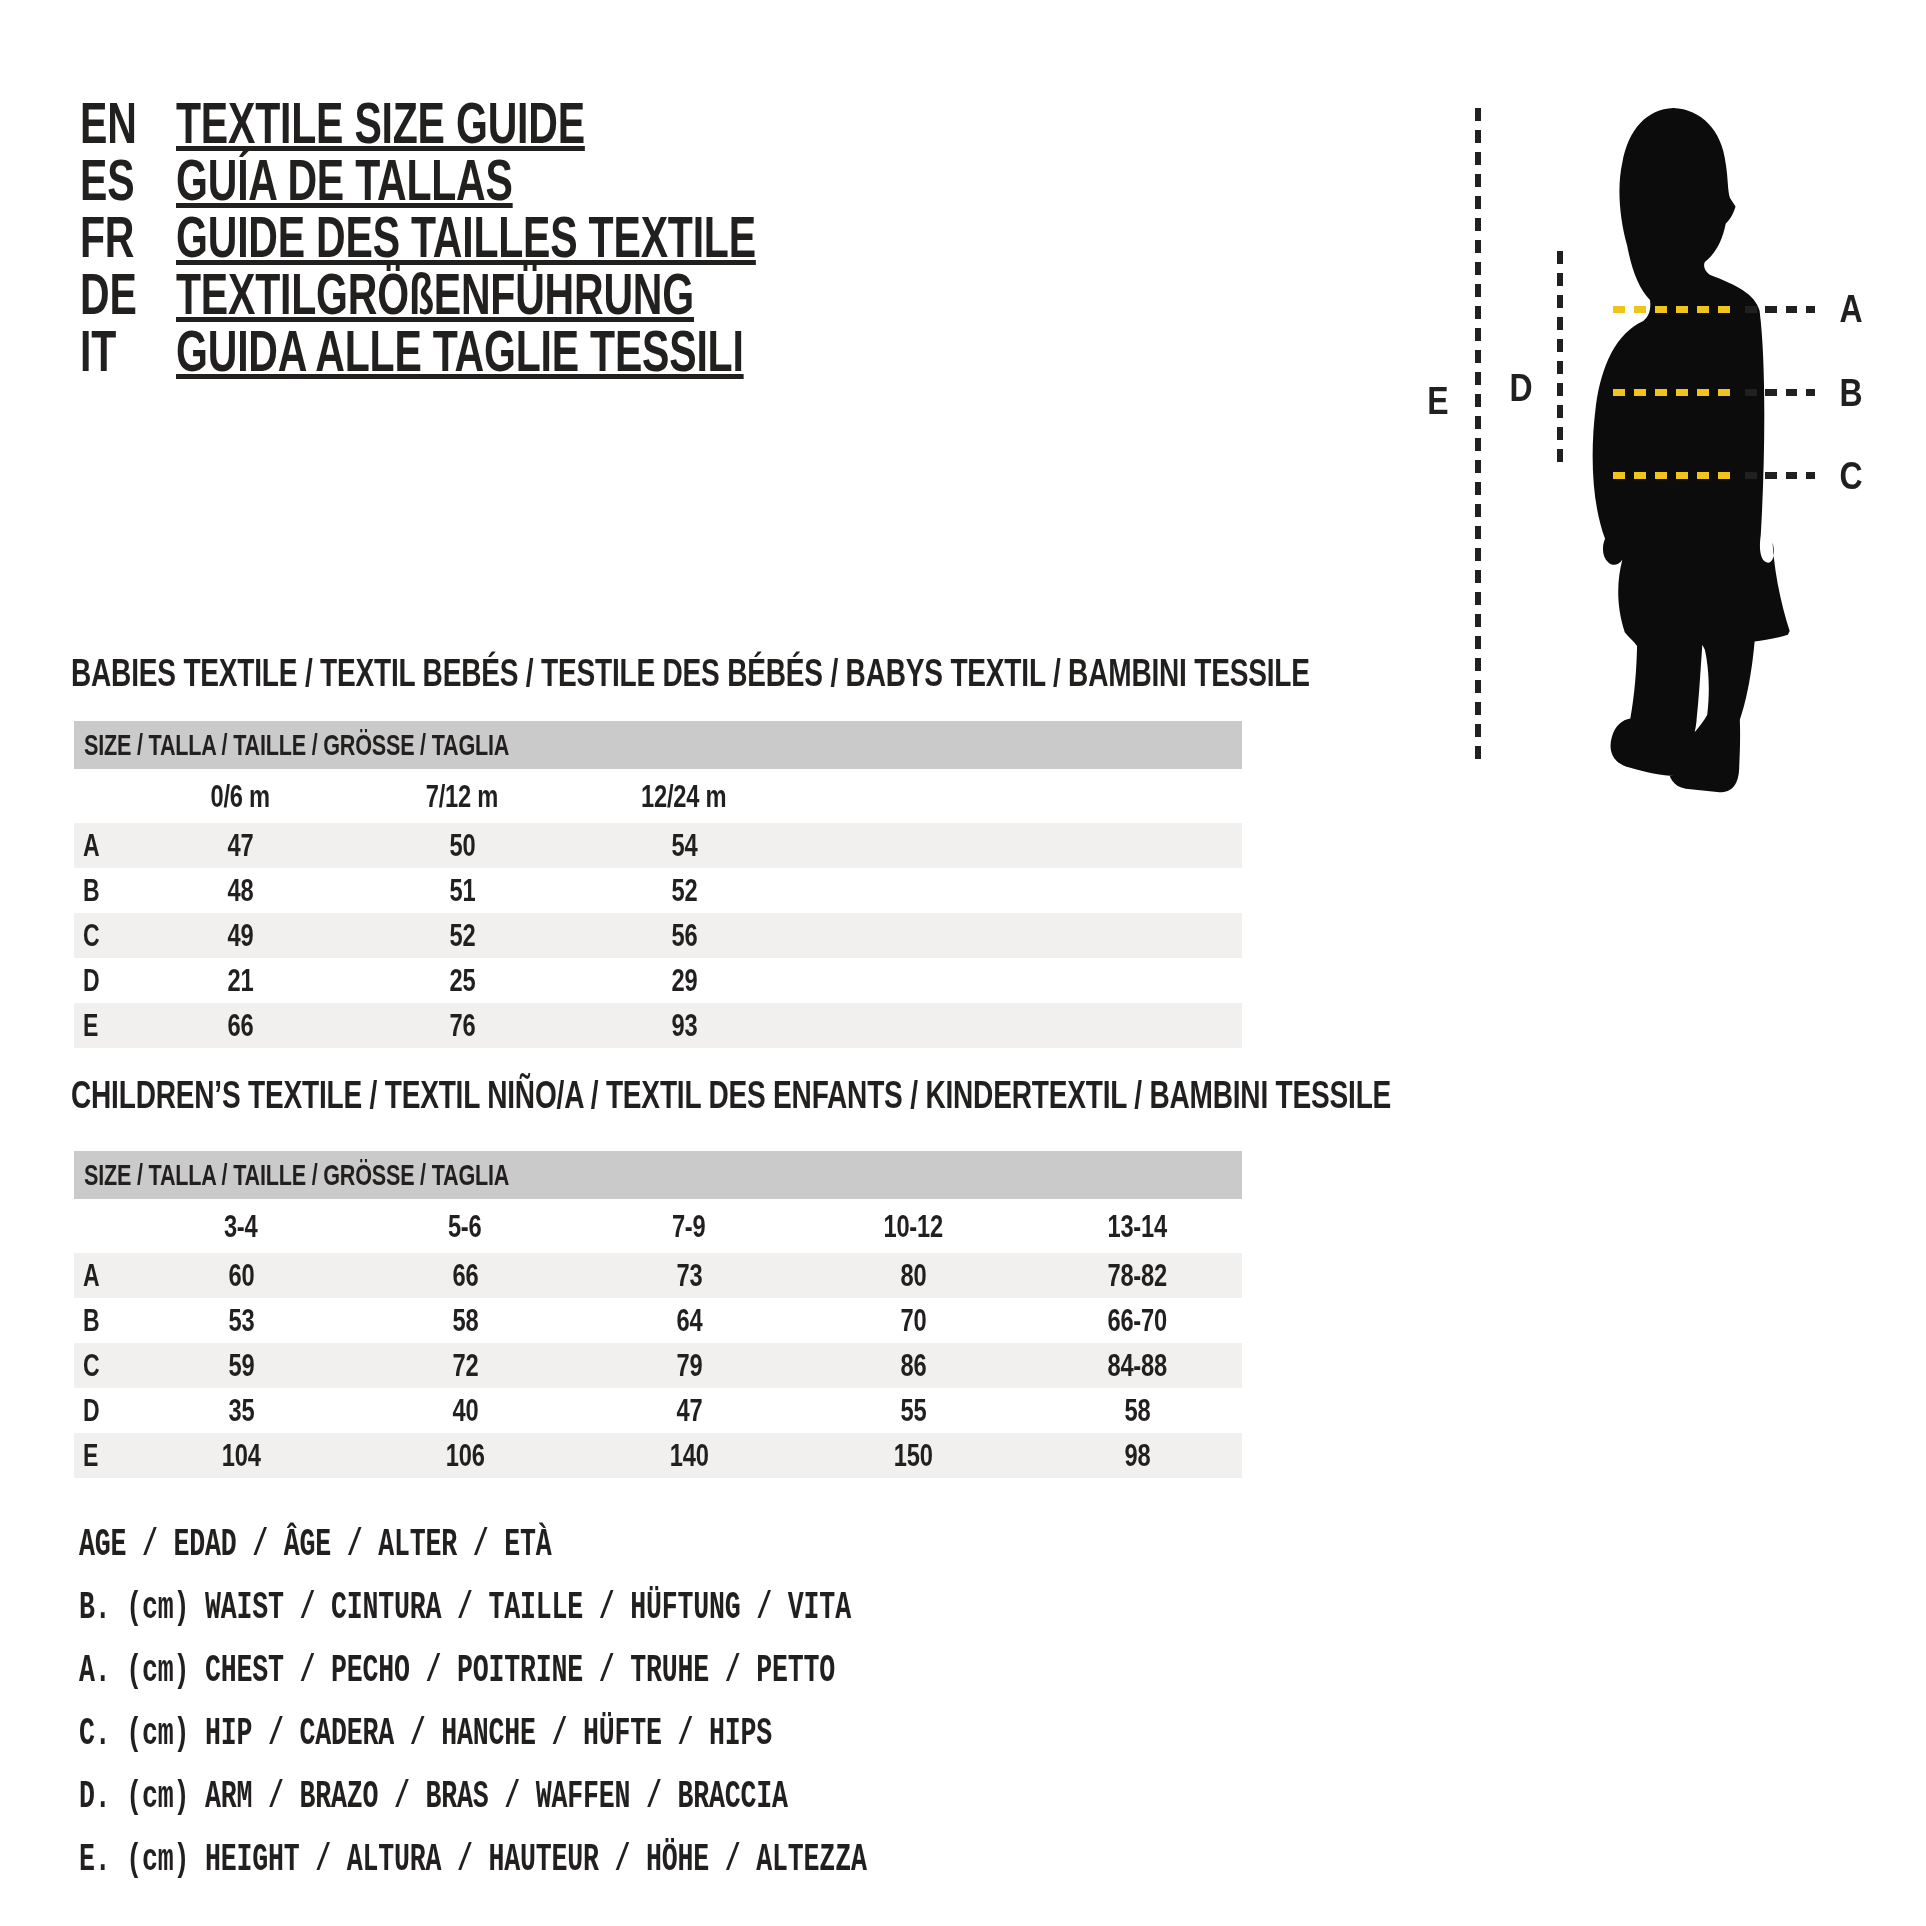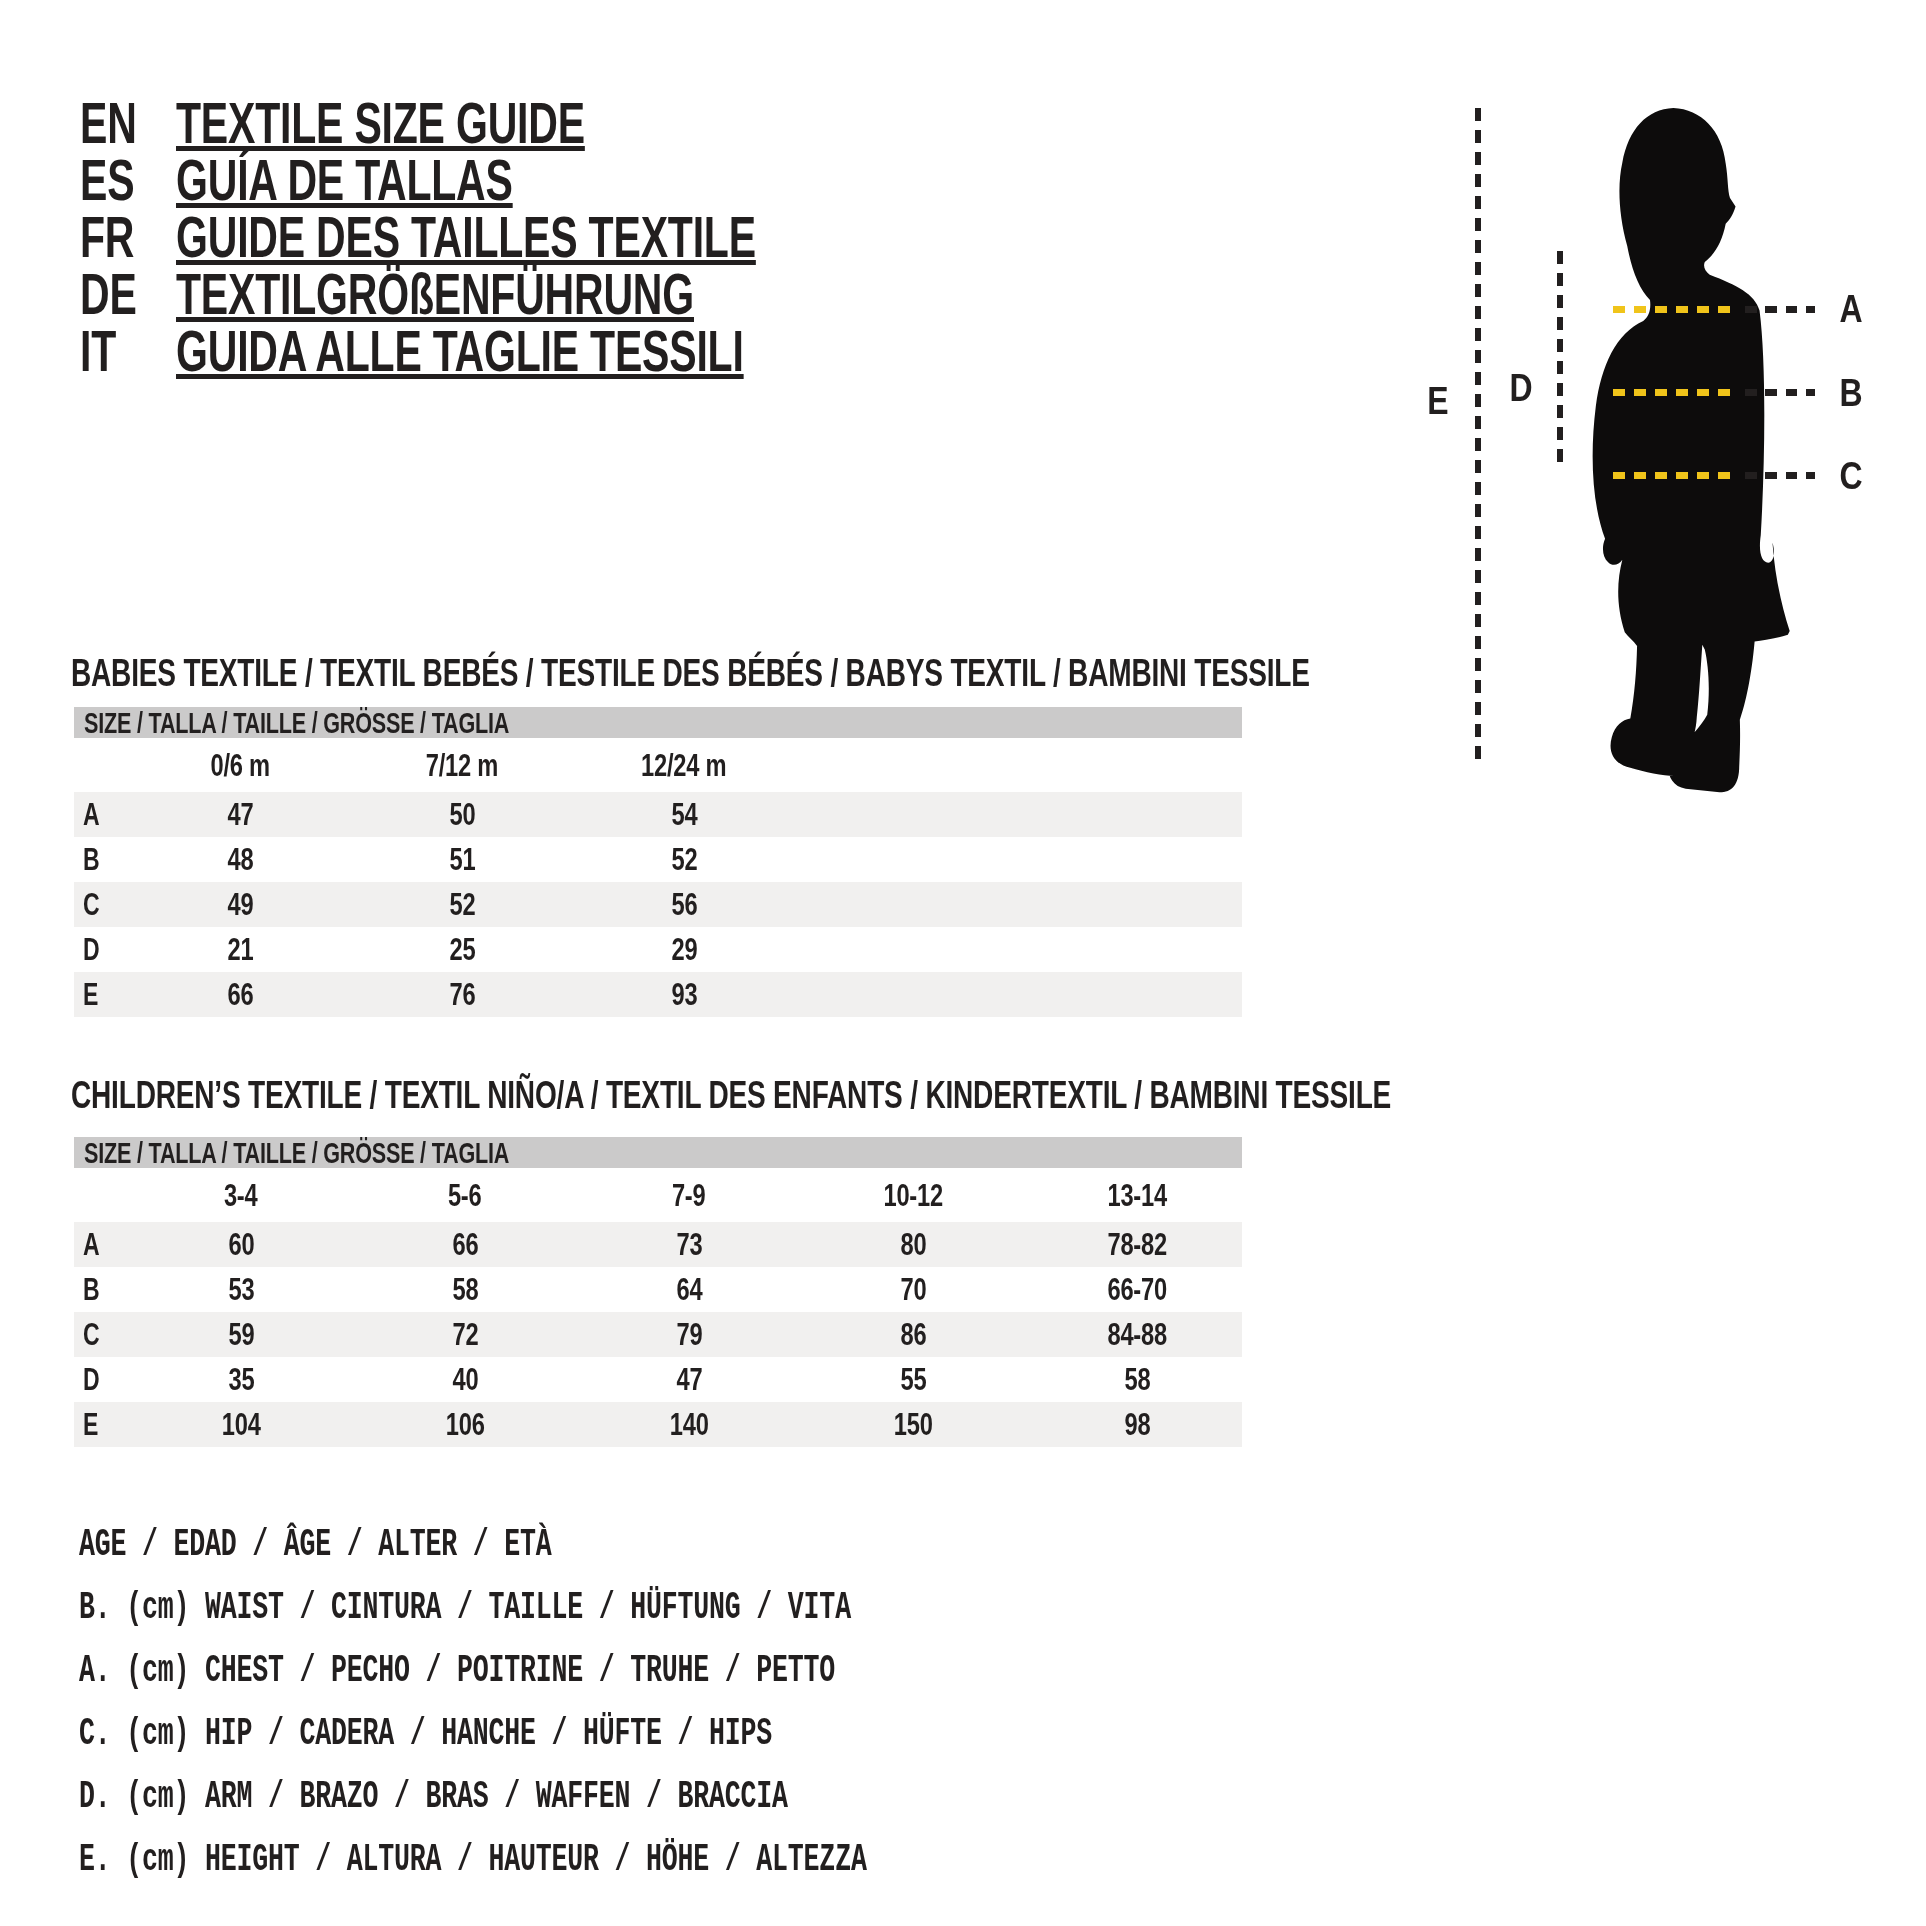--- a/index.html
+++ b/index.html
@@ -42,21 +42,21 @@
   .fig-label.ld{left:94px;top:274px;}
   .fig-label.le{left:11px;top:287px;}
 
   
   .size-table{position:absolute;left:74px;width:1168px;}
   .tbl-babies{top:707px;}
   .tbl-children{top:1137px;}
   .section-title{position:absolute;left:71px;height:43px;display:flex;align-items:flex-end;font-size:39px;}
   .title-babies{top:652px;}
   .title-children{top:1074px;}
-  .size-bar{height:31px;background:var(--bar);display:flex;align-items:center;padding-left:10px;font-size:30px;}
+  .size-bar{height:48px;background:var(--bar);display:flex;align-items:center;padding-left:10px;font-size:30px;margin-top:14px;}
   .trow{display:grid;align-items:center;font-size:32px;}
   .trow.babies{grid-template-columns:55px repeat(3,222px) 1fr;}
   .trow.children{grid-template-columns:55px repeat(5,224px) 1fr;text-align:right;}
   .trow.head{height:54px;}
   .trow.data{height:45px;}
   .trow.shaded{background:var(--band);}
   .cell{display:flex;align-items:center;justify-content:center;height:100%;}
   .cell.letter{justify-content:flex-start;padding-left:8.6px;}
 
   

